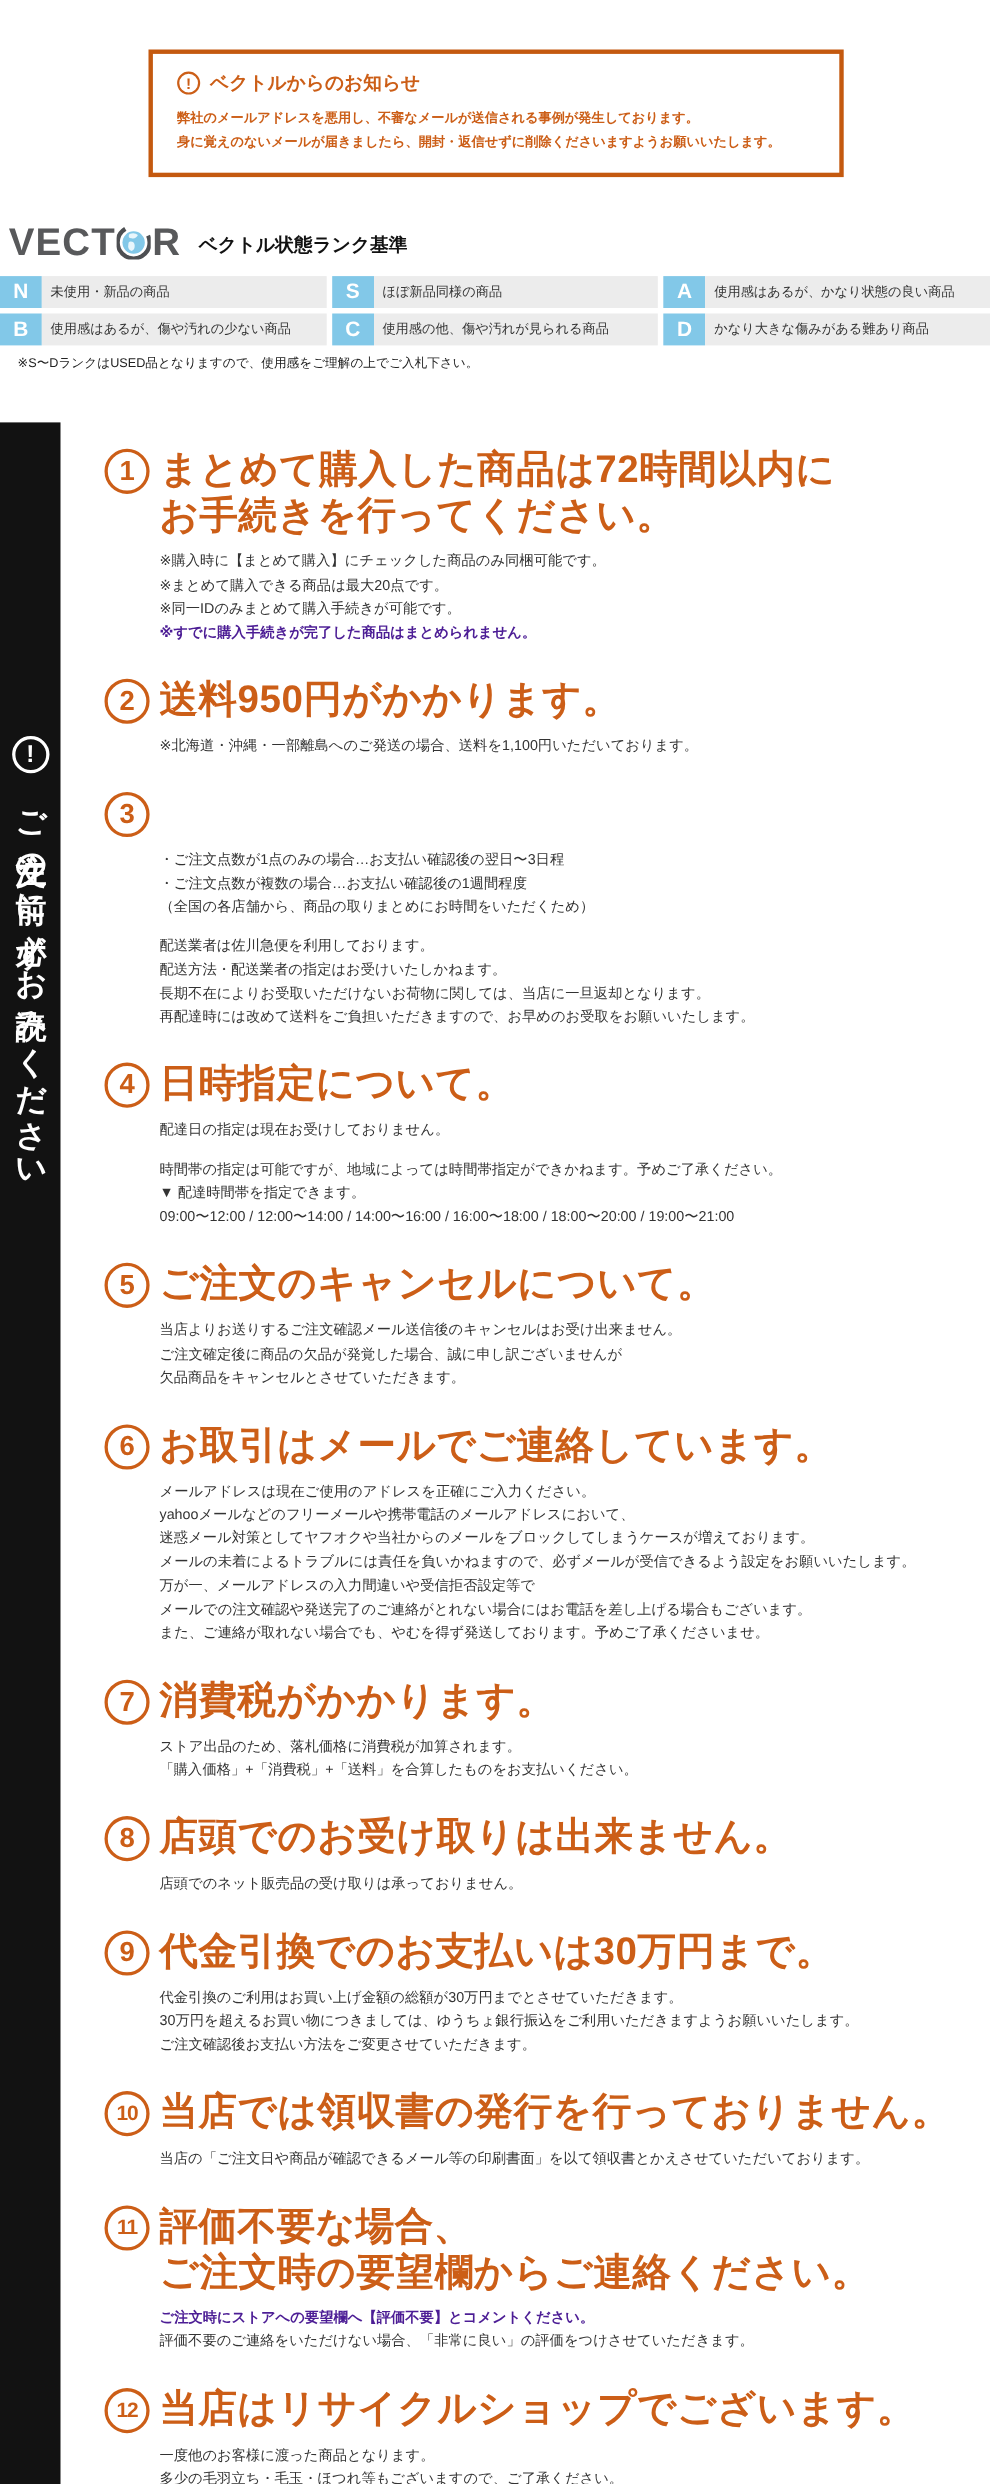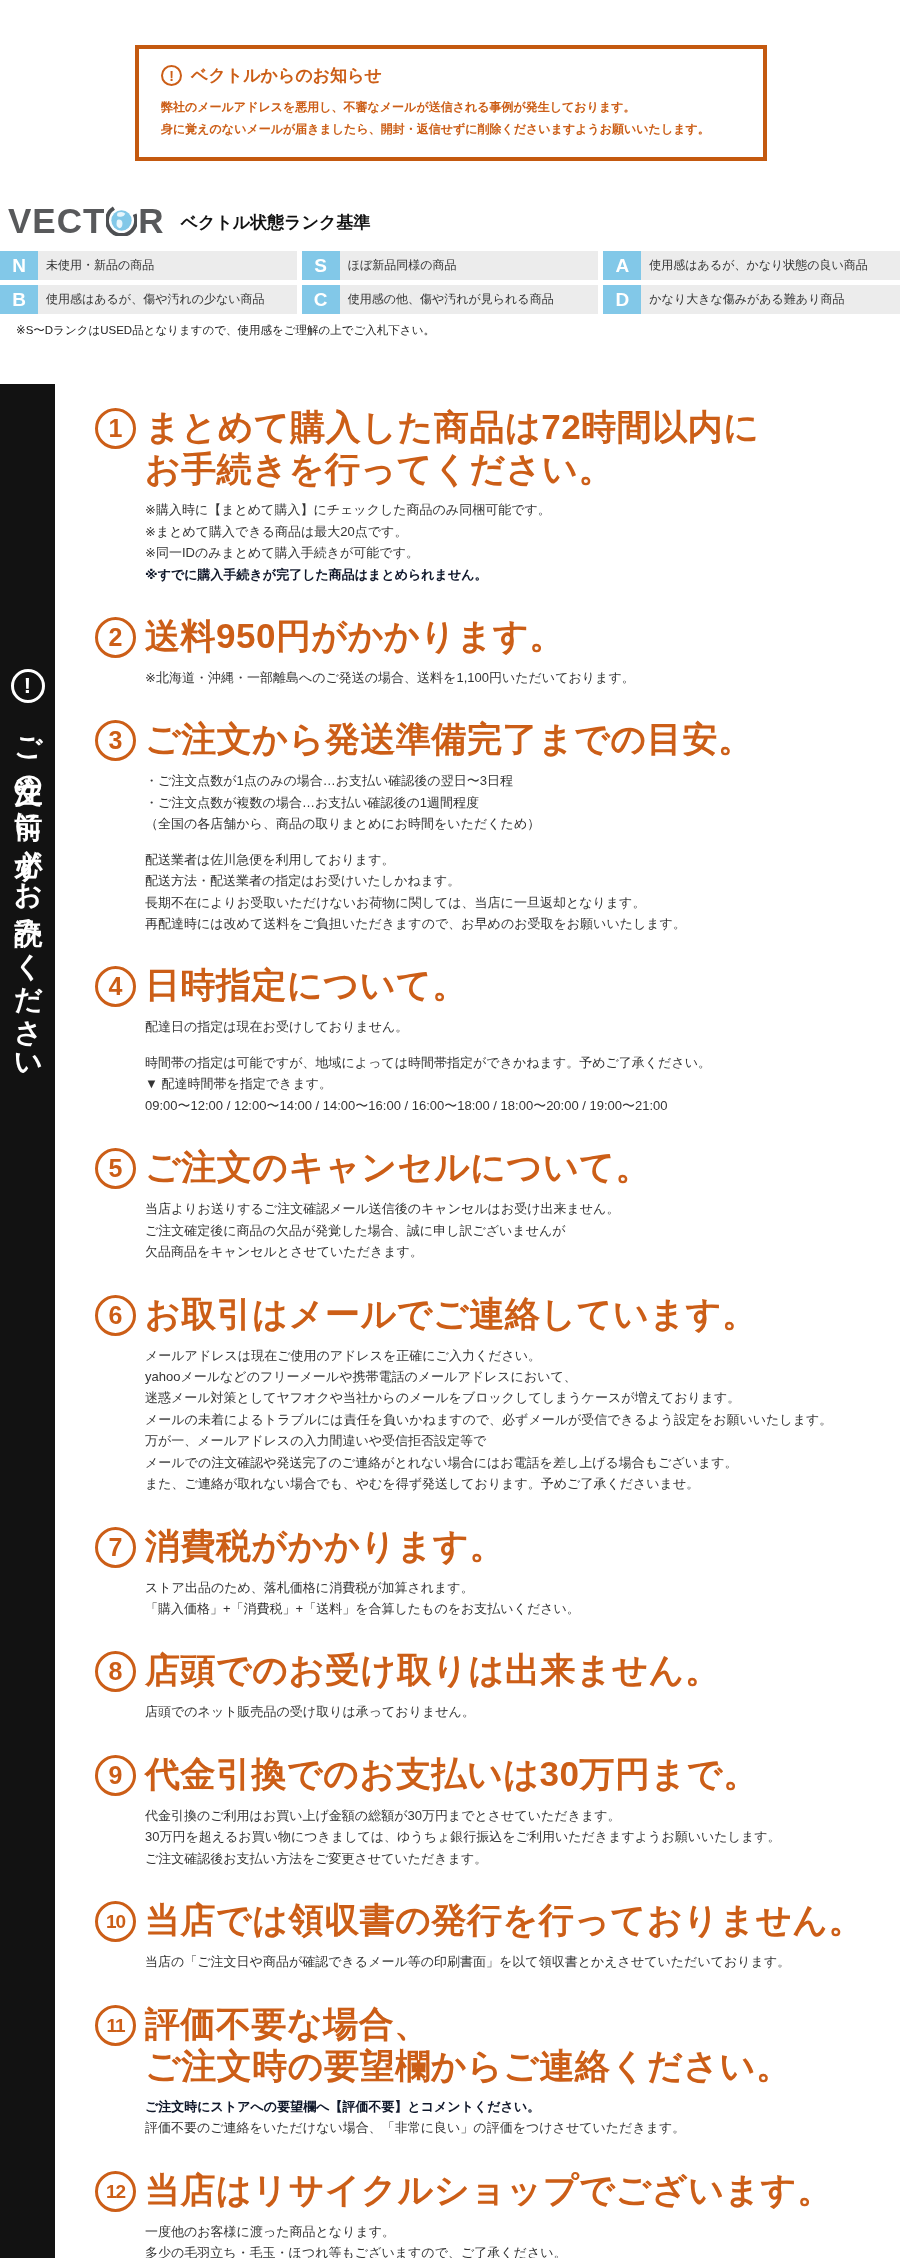--- a/index.html
+++ b/index.html
@@ -85,21 +85,21 @@
     display:flex;align-items:center;justify-content:center;
     font-size:25px;font-weight:bold;line-height:1;
   }
   .item-num.two{font-size:19px;letter-spacing:-1px;}
   .item-title{
     color:var(--accent);font-weight:bold;font-size:35px;
     line-height:1.2;letter-spacing:0.5px;
   }
   .title-line{display:block;}
   .item-body{margin-left:50px;font-size:13px;color:var(--body-text);line-height:1.65;}
-  .body-line.bold{font-weight:bold;color:#0f172a;}
+  .body-line.bold{font-weight:bold;color:#4c1d95;}
   .body-line.gap{height:14px;}
 </style>
 </head>
 <body>
 
 <div class="page">
 
   <div class="notice-box">
     <div class="notice-title">
       <span class="circle-icon">!</span>
@@ -184,23 +184,20 @@
               <span class="title-line">送料950円がかかります。</span>
             </span>
           </div>
           <div class="item-body">
             <div class="body-line">※北海道・沖縄・一部離島へのご発送の場合、送料を1,100円いただいております。</div>
           </div>
         </section>
         <section class="item">
           <div class="item-heading">
             <span class="item-num">3</span>
-            <span class="item-title">
-              <span class="title-line">ご注文から発送準備完了までの目安。</span>
-            </span>
           </div>
           <div class="item-body">
             <div class="body-line">・ご注文点数が1点のみの場合…お支払い確認後の翌日〜3日程</div>
             <div class="body-line">・ご注文点数が複数の場合…お支払い確認後の1週間程度</div>
             <div class="body-line">（全国の各店舗から、商品の取りまとめにお時間をいただくため）</div>
             <div class="body-line gap"></div>
             <div class="body-line">配送業者は佐川急便を利用しております。</div>
             <div class="body-line">配送方法・配送業者の指定はお受けいたしかねます。</div>
             <div class="body-line">長期不在によりお受取いただけないお荷物に関しては、当店に一旦返却となります。</div>
             <div class="body-line">再配達時には改めて送料をご負担いただきますので、お早めのお受取をお願いいたします。</div>

